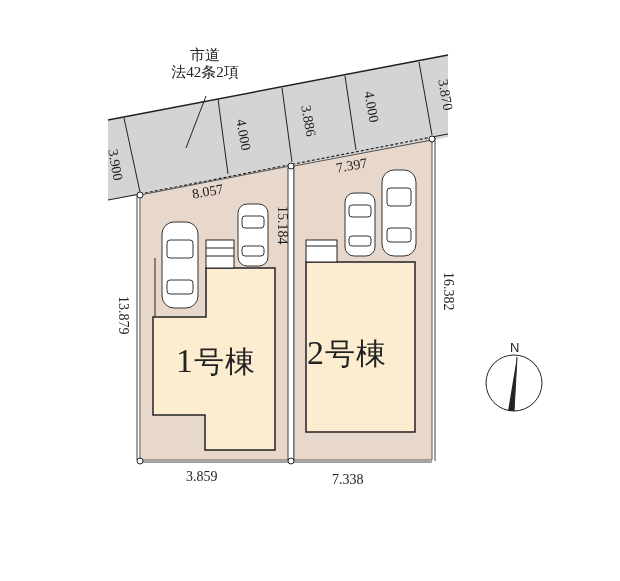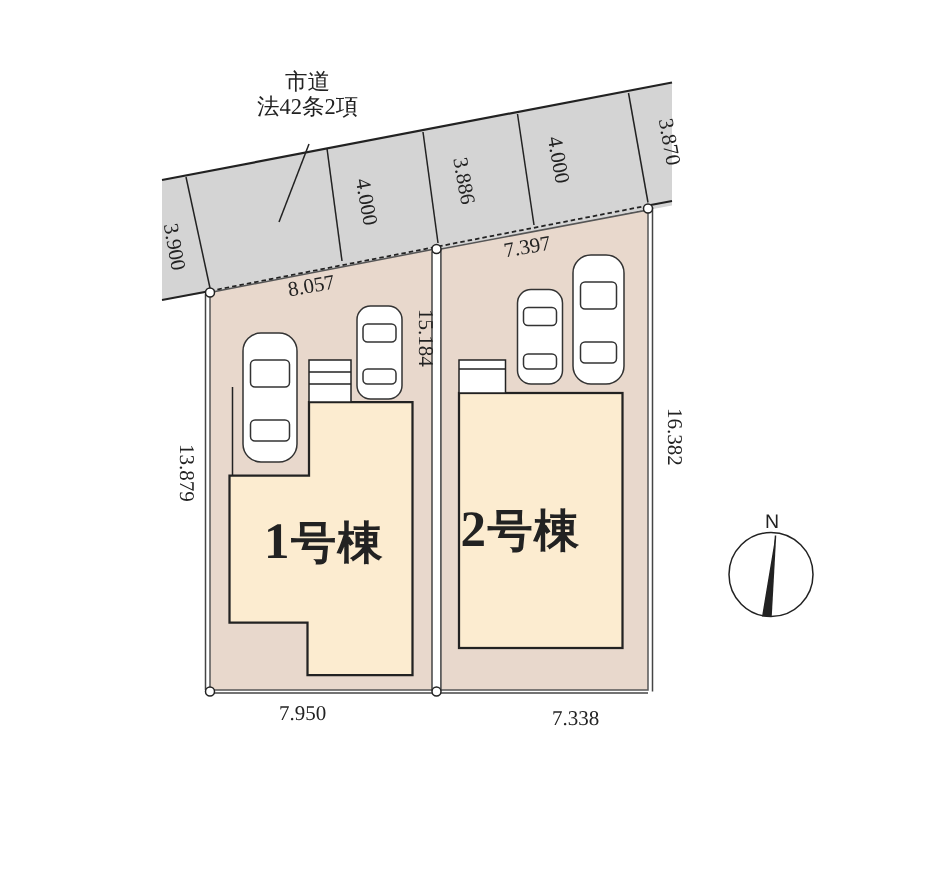--- a/index.html
+++ b/index.html
@@ -2,21 +2,21 @@
 <html><head>
   <meta charset="utf-8">
   <style>
     html, body { margin: 0; padding: 0; background: #ffffff; }
     body { width: 620px; height: 581px; position: relative; overflow: hidden;
            font-family: "DejaVu Serif", "Liberation Serif", serif; }
     #plan { position: absolute; left: 0; top: 0; width: 620px; height: 581px; }
     .lbl { position: absolute; color: #222; font-family: "Liberation Serif", "DejaVu Serif", serif; white-space: nowrap; }
     .road-label { font-size: 15px; line-height: 17px; text-align: center; }
     .dim { font-size: 14px; }
-    .bld { font-size: 30px; font-weight: bold; letter-spacing: 1px; }
+    .bld { font-size: 30px; font-weight: normal; letter-spacing: 1px; }
     .bld .num { font-size: 34px; }
     .north { font-family: "Liberation Sans", "DejaVu Sans", sans-serif; font-size: 13px; }
   </style>
 </head>
 <body>
 
 <svg id="plan" viewBox="0 0 620 581" xmlns="http://www.w3.org/2000/svg">
 
   <polygon points="108,120 448,55 448,137 292,166 140,195 108,200" fill="#d4d4d4"></polygon>
   <line x1="108" y1="120" x2="448" y2="55" stroke="#222" stroke-width="1.5"></line>
@@ -102,22 +102,22 @@
 <div class="lbl dim" style="left:376px; top:90px; transform:rotate(80deg); transform-origin:left top;">4.000</div>
 <div class="lbl dim" style="left:450px; top:78px; transform:rotate(80deg); transform-origin:left top;">3.870</div>
 
 <div class="lbl dim" style="left:192px; top:184px; transform:rotate(-10deg);">8.057</div>
 <div class="lbl dim" style="left:336px; top:158px; transform:rotate(-10deg);">7.397</div>
 
 <div class="lbl dim" style="left:131px; top:296px; transform:rotate(90deg); transform-origin:left top;">13.879</div>
 <div class="lbl dim" style="left:290px; top:206px; transform:rotate(90deg); transform-origin:left top;">15.184</div>
 <div class="lbl dim" style="left:456px; top:272px; transform:rotate(90deg); transform-origin:left top;">16.382</div>
 
-<div class="lbl dim" style="left:186px; top:469px;">7.950</div>
-<div class="lbl dim" style="left:332px; top:472px;margin-left:36px;">7.338</div>
+<div class="lbl dim" style="left:186px; top:469px;">3.859</div>
+<div class="lbl dim" style="left:332px; top:472px;">7.338</div>
 
 <div class="lbl bld" style="left:176px; top:342px;">
   <span class="num">1</span><span>号棟</span>
 </div>
 <div class="lbl bld" style="left:307px; top:334px;">
   <span class="num">2</span><span>号棟</span>
 </div>
 
 <div class="lbl north" style="left:510px; top:340px;">N</div>
 

